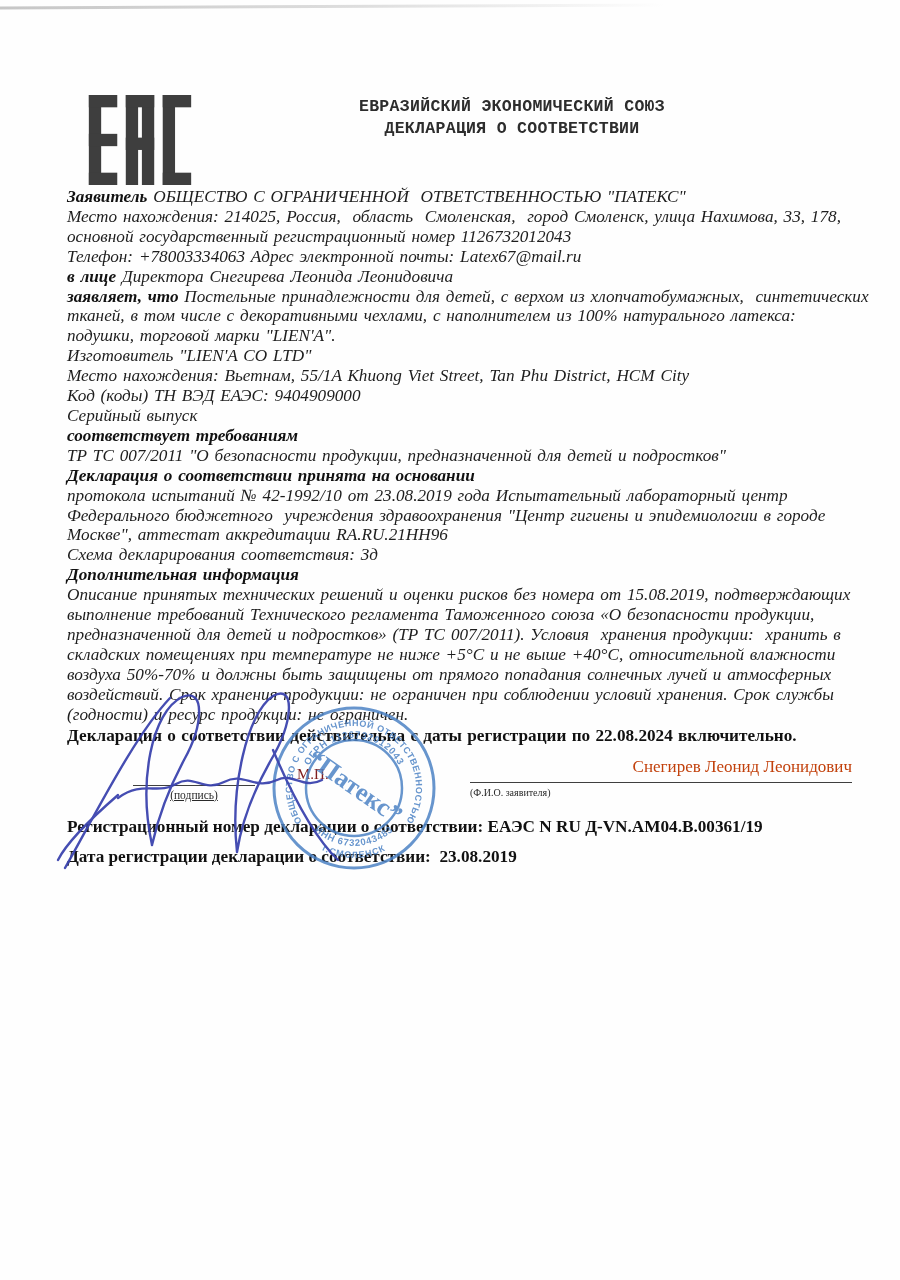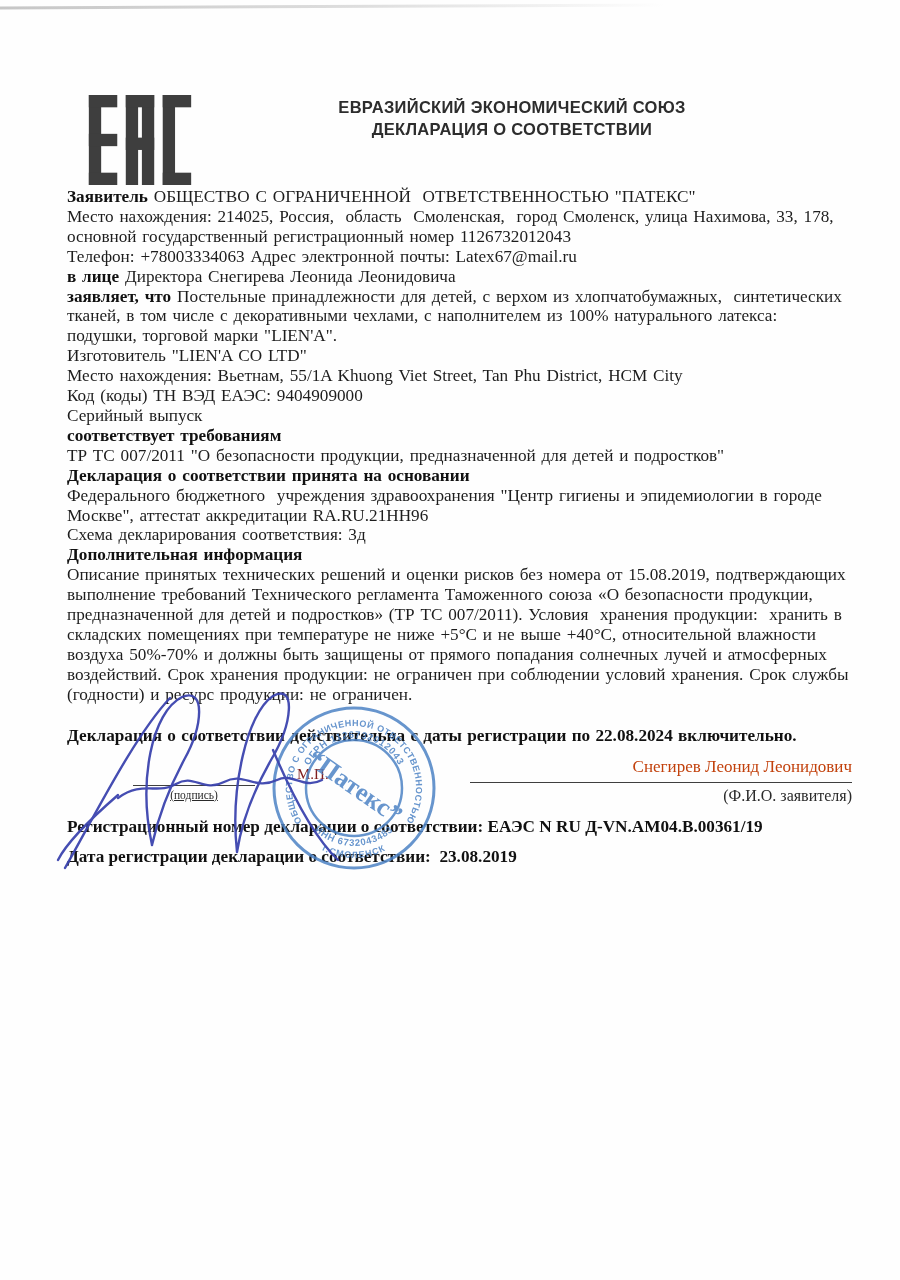--- a/index.html
+++ b/index.html
@@ -4,39 +4,39 @@
 <style>
   html,body{margin:0;padding:0;}
   body{width:900px;height:1280px;background:#ffffff;position:relative;
        font-family:"Liberation Serif",serif;color:#1d1d1d;overflow:hidden;}
   .page{position:absolute;inset:0;background:#fefefe;}
   .scan-line{position:absolute;top:5px;left:0;width:665px;height:3px;
        background:linear-gradient(to right,#c6c6c6,#dedede 55%,rgba(255,255,255,0));
        transform:rotate(-0.25deg);}
   .eac-logo{position:absolute;left:87px;top:95px;}
   .title{position:absolute;left:262px;top:96px;width:500px;text-align:center;
-       font-family:Liberation Sans, sans-serif;font-weight:bold;font-size:16.5px;
+       font-family:Liberation Mono, monospace;font-weight:bold;font-size:16.5px;
        line-height:22px;color:#2d2d2d;letter-spacing:0.3px;}
   .doc-lines{position:absolute;left:67px;top:187px;font-size:17.2px;line-height:19.9px;
-       word-spacing:1.5px;}
+       word-spacing:1.5px;font-style:italic;}
   .bline{white-space:pre;}
   .b{font-weight:bold;color:#111;}
   .validity{position:absolute;left:67px;top:726px;font-size:17.2px;font-weight:bold;
        color:#111;white-space:pre;word-spacing:1px;}
   .mp{position:absolute;left:297px;top:766px;font-size:15px;color:#7f1d1d;}
   .sig-line-left{position:absolute;left:133px;top:785px;width:122px;height:0;
        border-top:1.4px solid #3f3f3f;}
   .sig-cap-left{position:absolute;left:123px;top:789px;width:142px;text-align:center;
        font-size:11.5px;color:#2a2a2a;text-decoration:underline;}
   .signer-name{position:absolute;left:470px;top:757px;width:382px;text-align:right;
        font-size:17px;color:#c2410c;}
   .sig-line-right{position:absolute;left:470px;top:782px;width:382px;height:0;
        border-top:1.4px solid #3f3f3f;}
-  .sig-cap-right{position:absolute;left:470px;top:787px;width:382px;text-align:right;
-       font-size:16px;color:#2a2a2a;}
+  .sig-cap-right{position:absolute;left:470px;top:787px;width:382px;text-align:left;
+       font-size:10px;color:#2a2a2a;}
   .reg1{position:absolute;left:67px;top:817px;font-size:17.2px;font-weight:bold;
        color:#111;white-space:pre;}
   .reg2{position:absolute;left:67px;top:847px;font-size:17.2px;font-weight:bold;
        color:#111;white-space:pre;}
   .stamp-svg{position:absolute;left:254px;top:688px;opacity:0.85;pointer-events:none;}
   .stamp-svg text{font-family:"Liberation Sans",sans-serif;font-weight:bold;fill:#4d83c5;}
   .stamp-ring-top{font-size:9px;letter-spacing:0.5px;}
   .stamp-ring-bottom{font-size:9px;letter-spacing:1px;}
   .stamp-inner-top{font-size:9.5px;letter-spacing:0.8px;}
   .stamp-inner-bottom{font-size:9.5px;letter-spacing:0.8px;}
@@ -82,20 +82,21 @@
       <div class="bline"><span class="b">заявляет, что</span><span> Постельные принадлежности для детей, с верхом из хлопчатобумажных,  синтетических</span></div>
       <div class="bline"><span>тканей, в том числе с декоративными чехлами, с наполнителем из 100% натурального латекса:</span></div>
       <div class="bline"><span>подушки, торговой марки "LIEN'A".</span></div>
       <div class="bline"><span>Изготовитель "LIEN'A CO LTD"</span></div>
       <div class="bline"><span>Место нахождения: Вьетнам, 55/1A Khuong Viet Street, Tan Phu District, HCM City</span></div>
       <div class="bline"><span>Код (коды) ТН ВЭД ЕАЭС: 9404909000</span></div>
       <div class="bline"><span>Серийный выпуск</span></div>
       <div class="bline"><span class="b">соответствует требованиям</span></div>
       <div class="bline"><span>ТР ТС 007/2011 "О безопасности продукции, предназначенной для детей и подростков"</span></div>
       <div class="bline"><span class="b">Декларация о соответствии принята на основании</span></div>
+      <div class="bline"><span>протокола испытаний № 42-1992/10 от 23.08.2019 года Испытательный лабораторный центр</span></div>
       <div class="bline"><span>Федерального бюджетного  учреждения здравоохранения "Центр гигиены и эпидемиологии в городе</span></div>
       <div class="bline"><span>Москве", аттестат аккредитации RA.RU.21НН96</span></div>
       <div class="bline"><span>Схема декларирования соответствия: 3д</span></div>
       <div class="bline"><span class="b">Дополнительная информация</span></div>
       <div class="bline"><span>Описание принятых технических решений и оценки рисков без номера от 15.08.2019, подтверждающих</span></div>
       <div class="bline"><span>выполнение требований Технического регламента Таможенного союза «О безопасности продукции,</span></div>
       <div class="bline"><span>предназначенной для детей и подростков» (ТР ТС 007/2011). Условия  хранения продукции:  хранить в</span></div>
       <div class="bline"><span>складских помещениях при температуре не ниже +5°С и не выше +40°С, относительной влажности</span></div>
       <div class="bline"><span>воздуха 50%-70% и должны быть защищены от прямого попадания солнечных лучей и атмосферных</span></div>
       <div class="bline"><span>воздействий. Срок хранения продукции: не ограничен при соблюдении условий хранения. Срок службы</span></div>

